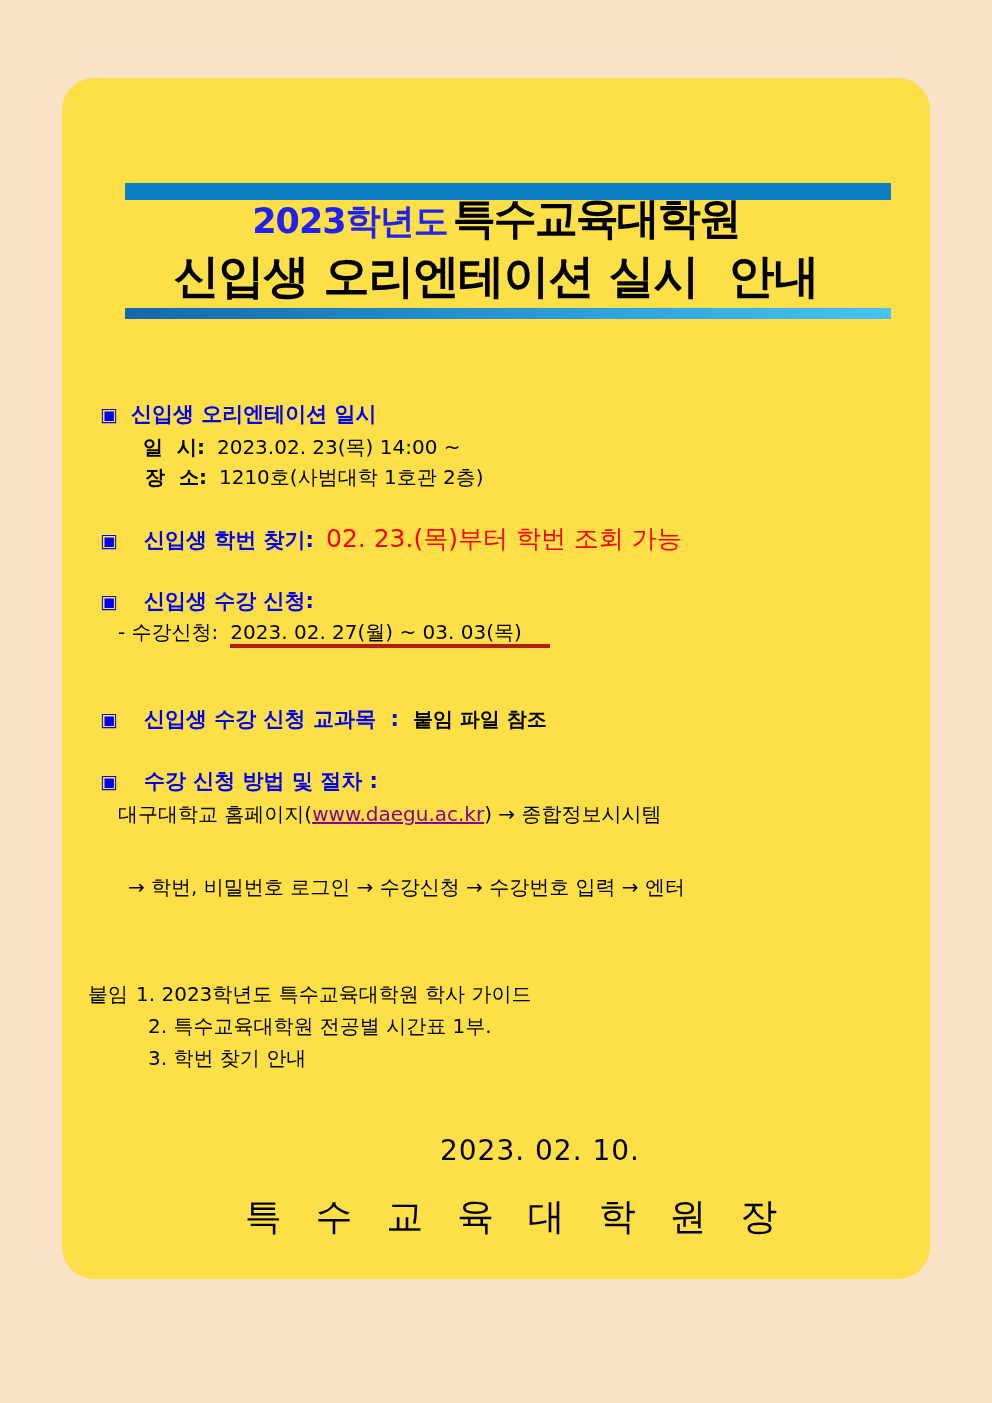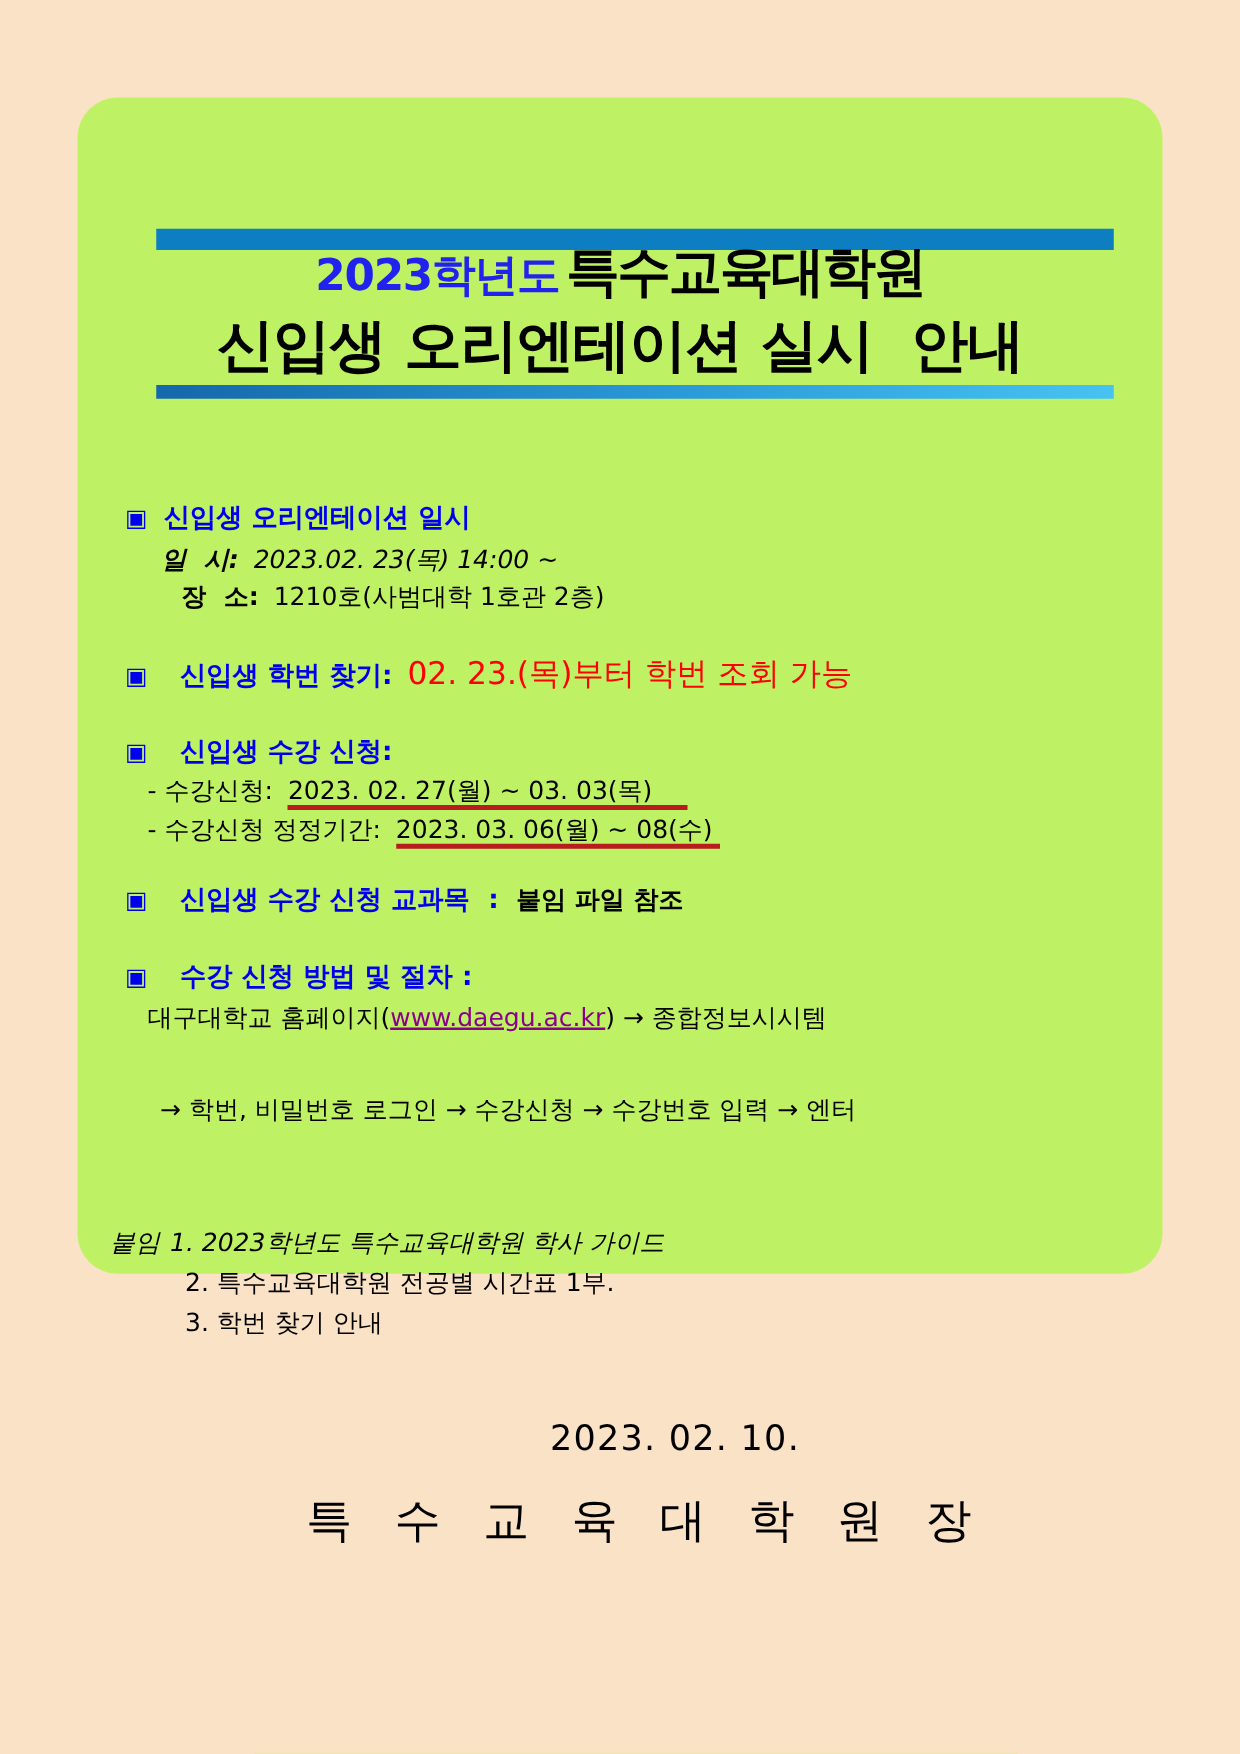--- a/index.html
+++ b/index.html
@@ -5,22 +5,22 @@
   html,body { margin:0; padding:0; }
   body {
     width:992px; height:1403px;
     background:#fae2c6;
     font-family:"DejaVu Sans","Liberation Sans",sans-serif;
     position:relative;
     color:#000;
   }
   .card {
     position:absolute; left:62px; top:78px;
-    width:868px; height:941px;
-    background:#bef264;
+    width:868px; height:1201px;
+    background:#fde047;
     border-radius:32px;
   }
   .abs { position:absolute; }
   [data-bind] { white-space:pre; }
 
   
   .bar-top {
     left:63px; top:105px; width:766px; height:17px;
     background:#0d7ec1;
   }
@@ -82,54 +82,51 @@
     <span class="title-year" data-bind="title.year">2023학년도</span><span> </span><span class="title-org" data-bind="title.org">특수교육대학원</span>
   </div>
 
   <div class="abs title-line2" data-bind="title.line2">신입생 오리엔테이션 실시  안내</div>
 
   <div class="abs bar-grad"></div>
 
   <div class="line" style="left:38px; top:323px;">
     <span class="bullet" data-bind="icons.section_bullet">▣</span><span class="head-blue gap-1" data-bind="sections.orientation.heading">신입생 오리엔테이션 일시</span>
   </div>
-  <div class="line" style="left:67px; top:356px;font-style:italic;">
+  <div class="line" style="left:81px; top:356px;">
     <span class="lbl-bold" data-bind="sections.orientation.row1_label">일  시:</span><span class="val" data-bind="sections.orientation.row1_value">2023.02. 23(목) 14:00 ~</span>
   </div>
   <div class="line" style="left:83px; top:386px;">
     <span class="lbl-bold" data-bind="sections.orientation.row2_label">장  소:</span><span class="val" data-bind="sections.orientation.row2_value">1210호(사범대학 1호관 2층)</span>
   </div>
 
   <div class="line" style="left:38px; top:445px;">
     <span class="bullet" data-bind="icons.section_bullet">▣</span><span class="head-blue gap-2" data-bind="sections.student_id.heading">신입생 학번 찾기:</span><span class="red-text" data-bind="sections.student_id.value">02. 23.(목)부터 학번 조회 가능</span>
   </div>
 
   <div class="line" style="left:38px; top:510px;">
     <span class="bullet" data-bind="icons.section_bullet">▣</span><span class="head-blue gap-2" data-bind="sections.registration.heading">신입생 수강 신청:</span>
   </div>
   <div class="line" style="left:56px; top:541px;">
     <span data-bind="sections.registration.row1_label">- 수강신청:</span><span class="val uline pad-r-lg" data-bind="sections.registration.row1_value">2023. 02. 27(월) ~ 03. 03(목)</span>
   </div>
-  <div class="line" style="left:56px; top:572px;">
-    <span data-bind="sections.registration.row2_label">- 수강신청 정정기간:</span><span class="val uline pad-r-sm" data-bind="sections.registration.row2_value">2023. 03. 06(월) ~ 08(수)</span>
-  </div>
 
   <div class="line" style="left:38px; top:628px;">
     <span class="bullet" data-bind="icons.section_bullet">▣</span><span class="head-blue gap-2" data-bind="sections.courses.heading">신입생 수강 신청 교과목  :</span><span class="black-bold" data-bind="sections.courses.value">붙임 파일 참조</span>
   </div>
 
   <div class="line" style="left:38px; top:690px;">
     <span class="bullet" data-bind="icons.section_bullet">▣</span><span class="head-blue gap-2" data-bind="sections.procedure.heading">수강 신청 방법 및 절차 :</span>
   </div>
   <div class="line" style="left:56px; top:723px;">
     <span data-bind="sections.procedure.line1_pre">대구대학교 홈페이지(</span><a class="link" data-bind="sections.procedure.link">www.daegu.ac.kr</a><span data-bind="sections.procedure.line1_post">) → 종합정보시시템</span>
   </div>
   <div class="line" style="left:66px; top:796px;" data-bind="sections.procedure.line2">→ 학번, 비밀번호 로그인 → 수강신청 → 수강번호 입력 → 엔터</div>
 
-  <div class="line" style="left:26px; top:903px;font-style:italic;">
+  <div class="line" style="left:26px; top:903px;">
     <span data-bind="attachments.label">붙임</span><span style="margin-left:8px;" data-bind="attachments.items.0">1. 2023학년도 특수교육대학원 학사 가이드</span>
   </div>
   <div class="line" style="left:86px; top:935px;">
     <span data-bind="attachments.items.1">2. 특수교육대학원 전공별 시간표 1부.</span>
   </div>
   <div class="line" style="left:86px; top:967px;">
     <span data-bind="attachments.items.2">3. 학번 찾기 안내</span>
   </div>
 
   <div class="abs date-line" data-bind="footer.date">2023. 02. 10.</div>

